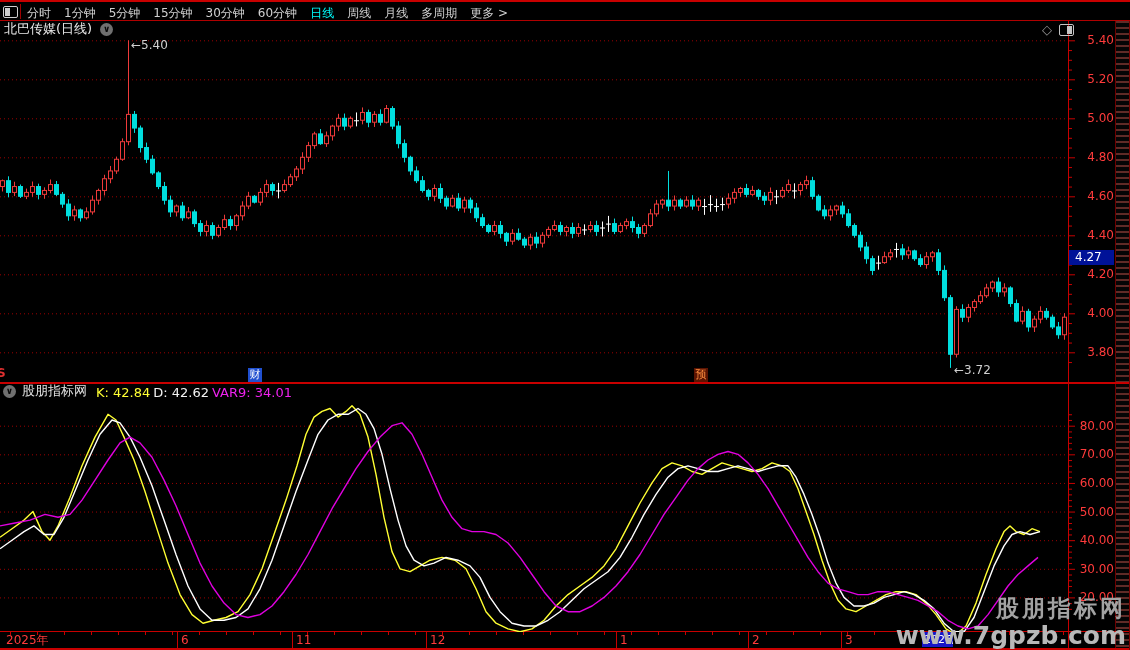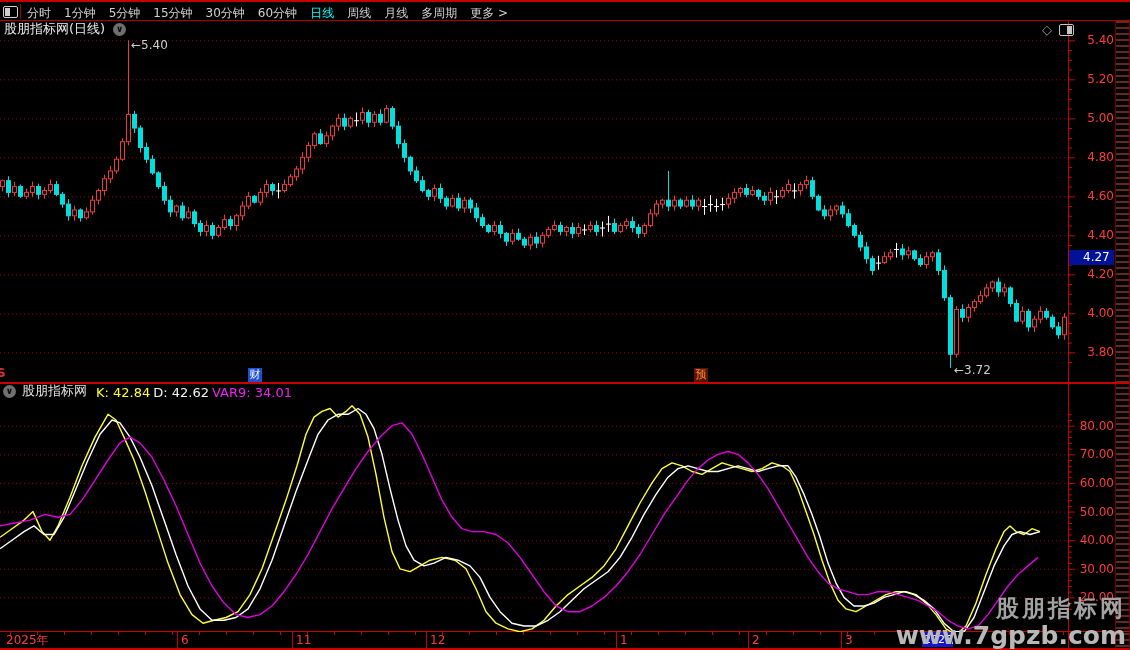--- a/index.html
+++ b/index.html
@@ -27,21 +27,21 @@
   #corner-icons{left:1042px;top:23px;display:flex;gap:7px;align-items:center;z-index:3;}
   #diamond{color:#9a9a9a;font-size:13px;line-height:13px;}
   #panel-ic{width:13px;height:10px;border:1px solid #c4c4c4;border-radius:2px;position:relative;}
   #panel-ic i{position:absolute;right:1px;top:1px;width:5px;height:8px;background:#c4c4c4;}
   
   .redline{background:#c80000;z-index:2;}
   
   .price-label,.ind-label{position:absolute;left:1070px;width:44px;text-align:right;
     font-size:12px;color:#ff3b3b;height:14px;line-height:14px;z-index:1;}
   #last-badge{left:1069px;width:45px;height:15px;background:#001298;color:#fff;
-    font-size:12px;line-height:15px;text-align:left;padding-left:14px;box-sizing:border-box;z-index:3;}
+    font-size:12px;line-height:15px;text-align:left;padding-left:6px;box-sizing:border-box;z-index:3;}
   
   #edge-strip{left:1115px;top:21px;width:14px;height:628px;background:#050505;
     border-left:1px solid #6e0000;z-index:0;
     background-image:repeating-linear-gradient(to bottom,rgba(205,90,80,.45) 0 2px,transparent 2px 6px);}
   #right-border{left:1129px;top:0;width:1px;height:650px;background:#7a0000;z-index:2;}
   
   #pane-header{left:3px;top:384px;height:14px;display:flex;align-items:center;gap:6px;z-index:3;}
   #pane-title{font-size:13px;color:#e0e0e0;}
   .pane-val{font-size:13px;margin-left:3px;}
   #edge-glyph{left:-3px;top:366px;color:#e03030;font-size:12px;font-weight:bold;z-index:3;}
@@ -79,21 +79,21 @@
         <span class="tb-item">60分钟</span>
         <span class="tb-item active">日线</span>
         <span class="tb-item">周线</span>
         <span class="tb-item">月线</span>
         <span class="tb-item">多周期</span>
         <span class="tb-item">更多 &gt;</span>
       </div>
   </div>
 
   <div id="title-row" class="abs">
-    <span id="symbol">股朋指标网(日线)</span>
+    <span id="symbol">北巴传媒(日线)</span>
     <span class="circ">∨</span>
   </div>
   <div id="corner-icons" class="abs">
     <span id="diamond">◇</span>
     <span id="panel-ic">
         <i></i>
       </span>
   </div>
 
   <div class="abs redline" style="left:0;top:382px;width:1130px;height:2px;"></div>

